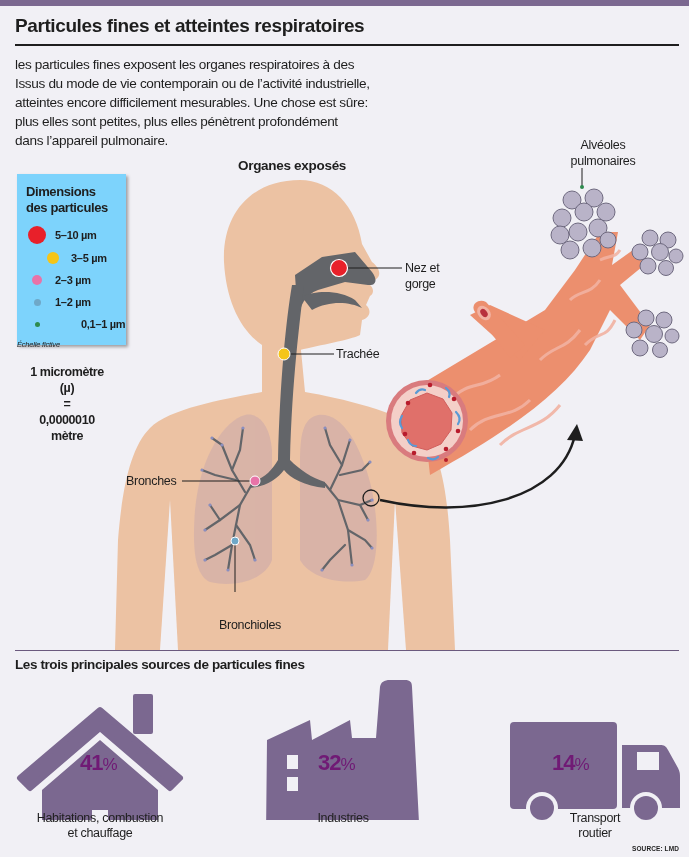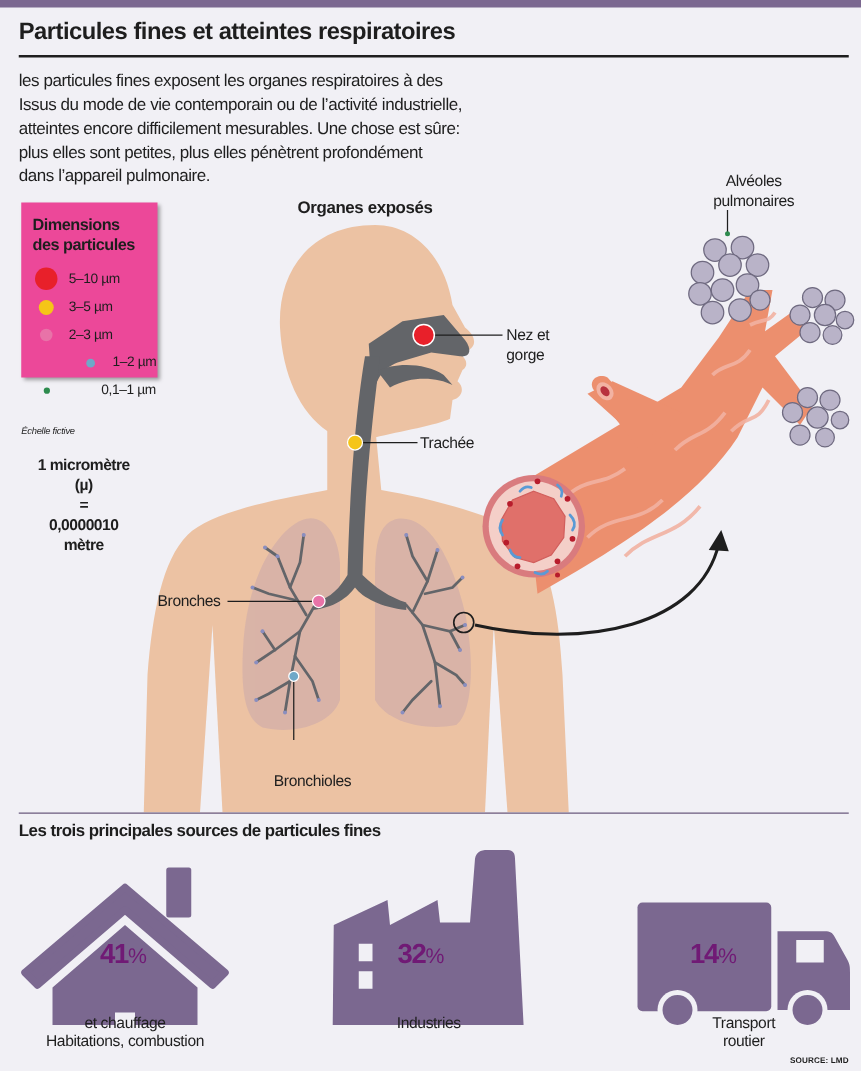--- a/index.html
+++ b/index.html
@@ -4,26 +4,26 @@
 <style>
   * { box-sizing: border-box; margin: 0; padding: 0; }
   html, body { width: 689px; height: 857px; overflow: hidden; background: #f1f0f5; }
   body { font-family: "Liberation Sans", sans-serif; color: #1e1e1e; position: relative; }
   .topbar { position: absolute; left: 0; top: 0; width: 689px; height: 6px; background: #7b6890; }
   .title { position: absolute; left: 15px; top: 15px; font-size: 19px; font-weight: bold; letter-spacing: -0.4px; }
   .title-rule { position: absolute; left: 15px; top: 44px; width: 664px; height: 1.5px; background: #1e1e1e; }
   .intro { position: absolute; left: 15px; top: 55px; width: 420px; font-size: 13.6px; line-height: 19px; letter-spacing: -0.35px; }
   .intro span { display: block; white-space: nowrap; }
   .organes { position: absolute; left: 238px; top: 158px; font-size: 13.5px; font-weight: bold; letter-spacing: -0.3px; }
-  .legend { position: absolute; left: 17px; top: 162px; width: 109px; height: 140px; background: #ec4899; box-shadow: 2px 2px 3px rgba(0,0,0,0.35); padding: 10px 0 0 9px; }
+  .legend { position: absolute; left: 17px; top: 174px; width: 109px; height: 171px; background: #7dd3fc; box-shadow: 2px 2px 3px rgba(0,0,0,0.35); padding: 10px 0 0 9px; }
   .legend-title { font-size: 13px; font-weight: bold; line-height: 16px; letter-spacing: -0.4px; }
   .legend-row { position: absolute; left: 0; display: flex; align-items: center; font-size: 11px; letter-spacing: -0.3px; }
   .legend-row .dot { border-radius: 50%; display: inline-block; }
   .legend-row .dcell { width: 40px; display: flex; justify-content: center; }
-  .legend-row .lbl { margin-left: -2px; }
+  .legend-row .lbl { margin-left: -2px; font-weight: bold; }
   .echelle { position: absolute; left: 17px; top: 340px; font-size: 7.5px; font-style: italic; letter-spacing: -0.2px; }
   .micro { position: absolute; left: 17px; top: 364px; width: 100px; text-align: center; font-size: 12.5px; font-weight: bold; line-height: 16px; letter-spacing: -0.4px; }
   .label { position: absolute; font-size: 12.5px; letter-spacing: -0.3px; line-height: 16px; }
   .diagram { position: absolute; left: 0; top: 0; }
   .sources-rule { position: absolute; left: 15px; top: 650px; width: 664px; height: 1px; background: #6b5a7e; }
   .sources-title { position: absolute; left: 15px; top: 657px; font-size: 13.5px; font-weight: bold; letter-spacing: -0.4px; }
   .pct { position: absolute; color: #701a75; font-weight: bold; font-size: 22px; letter-spacing: -1px; }
   .pct .sign { font-size: 17px; font-weight: normal; }
   .src-label { position: absolute; text-align: center; font-size: 12.5px; line-height: 15px; letter-spacing: -0.3px; }
   .source { position: absolute; right: 10px; top: 845px; font-size: 6.5px; font-weight: bold; letter-spacing: 0.1px; }
@@ -204,33 +204,33 @@
 
 <div class="legend">
   <div class="legend-title">Dimensions</div>
   <div class="legend-title">des particules</div>
   <div class="legend-row" style="top:52px;">
     <span class="dcell">
         <span class="dot" style="width:18px;height:18px;background:#e8202a;"></span>
       </span>
     <span class="lbl">5–10 µm</span>
   </div>
-  <div class="legend-row" style="top:78px;">
+  <div class="legend-row" style="top:78px;padding-left:16px;">
     <span class="dcell">
         <span class="dot" style="width:12px;height:12px;background:#f5c518;"></span>
       </span>
     <span class="lbl">3–5 µm</span>
   </div>
   <div class="legend-row" style="top:100px;">
     <span class="dcell">
         <span class="dot" style="width:10px;height:10px;background:#e873a8;"></span>
       </span>
     <span class="lbl">2–3 µm</span>
   </div>
-  <div class="legend-row" style="top:122px;margin-left:35px;">
+  <div class="legend-row" style="top:122px;">
     <span class="dcell">
         <span class="dot" style="width:7px;height:7px;background:#6fa8c8;"></span>
       </span>
     <span class="lbl">1–2 µm</span>
   </div>
   <div class="legend-row" style="top:144px;gap:26px;">
     <span class="dcell">
         <span class="dot" style="width:5px;height:5px;background:#2e8b4e;"></span>
       </span>
     <span class="lbl">0,1–1 µm</span>
@@ -290,22 +290,22 @@
   <span>41</span><span class="sign">%</span>
 </div>
 <div class="pct" style="left:318px; top:750px;">
   <span>32</span><span class="sign">%</span>
 </div>
 <div class="pct" style="left:552px; top:750px;">
   <span>14</span><span class="sign">%</span>
 </div>
 
 <div class="src-label" style="left:10px; top:811px; width:180px;">
+  <div>Habitations, combustion</div>
   <div>et chauffage</div>
-  <div>Habitations, combustion</div>
 </div>
 <div class="src-label" style="left:283px; top:811px; width:120px;">
   <div>Industries</div>
 </div>
 <div class="src-label" style="left:535px; top:811px; width:120px;">
   <div>Transport</div>
   <div>routier</div>
 </div>
 
 <div class="source">SOURCE: LMD</div>

